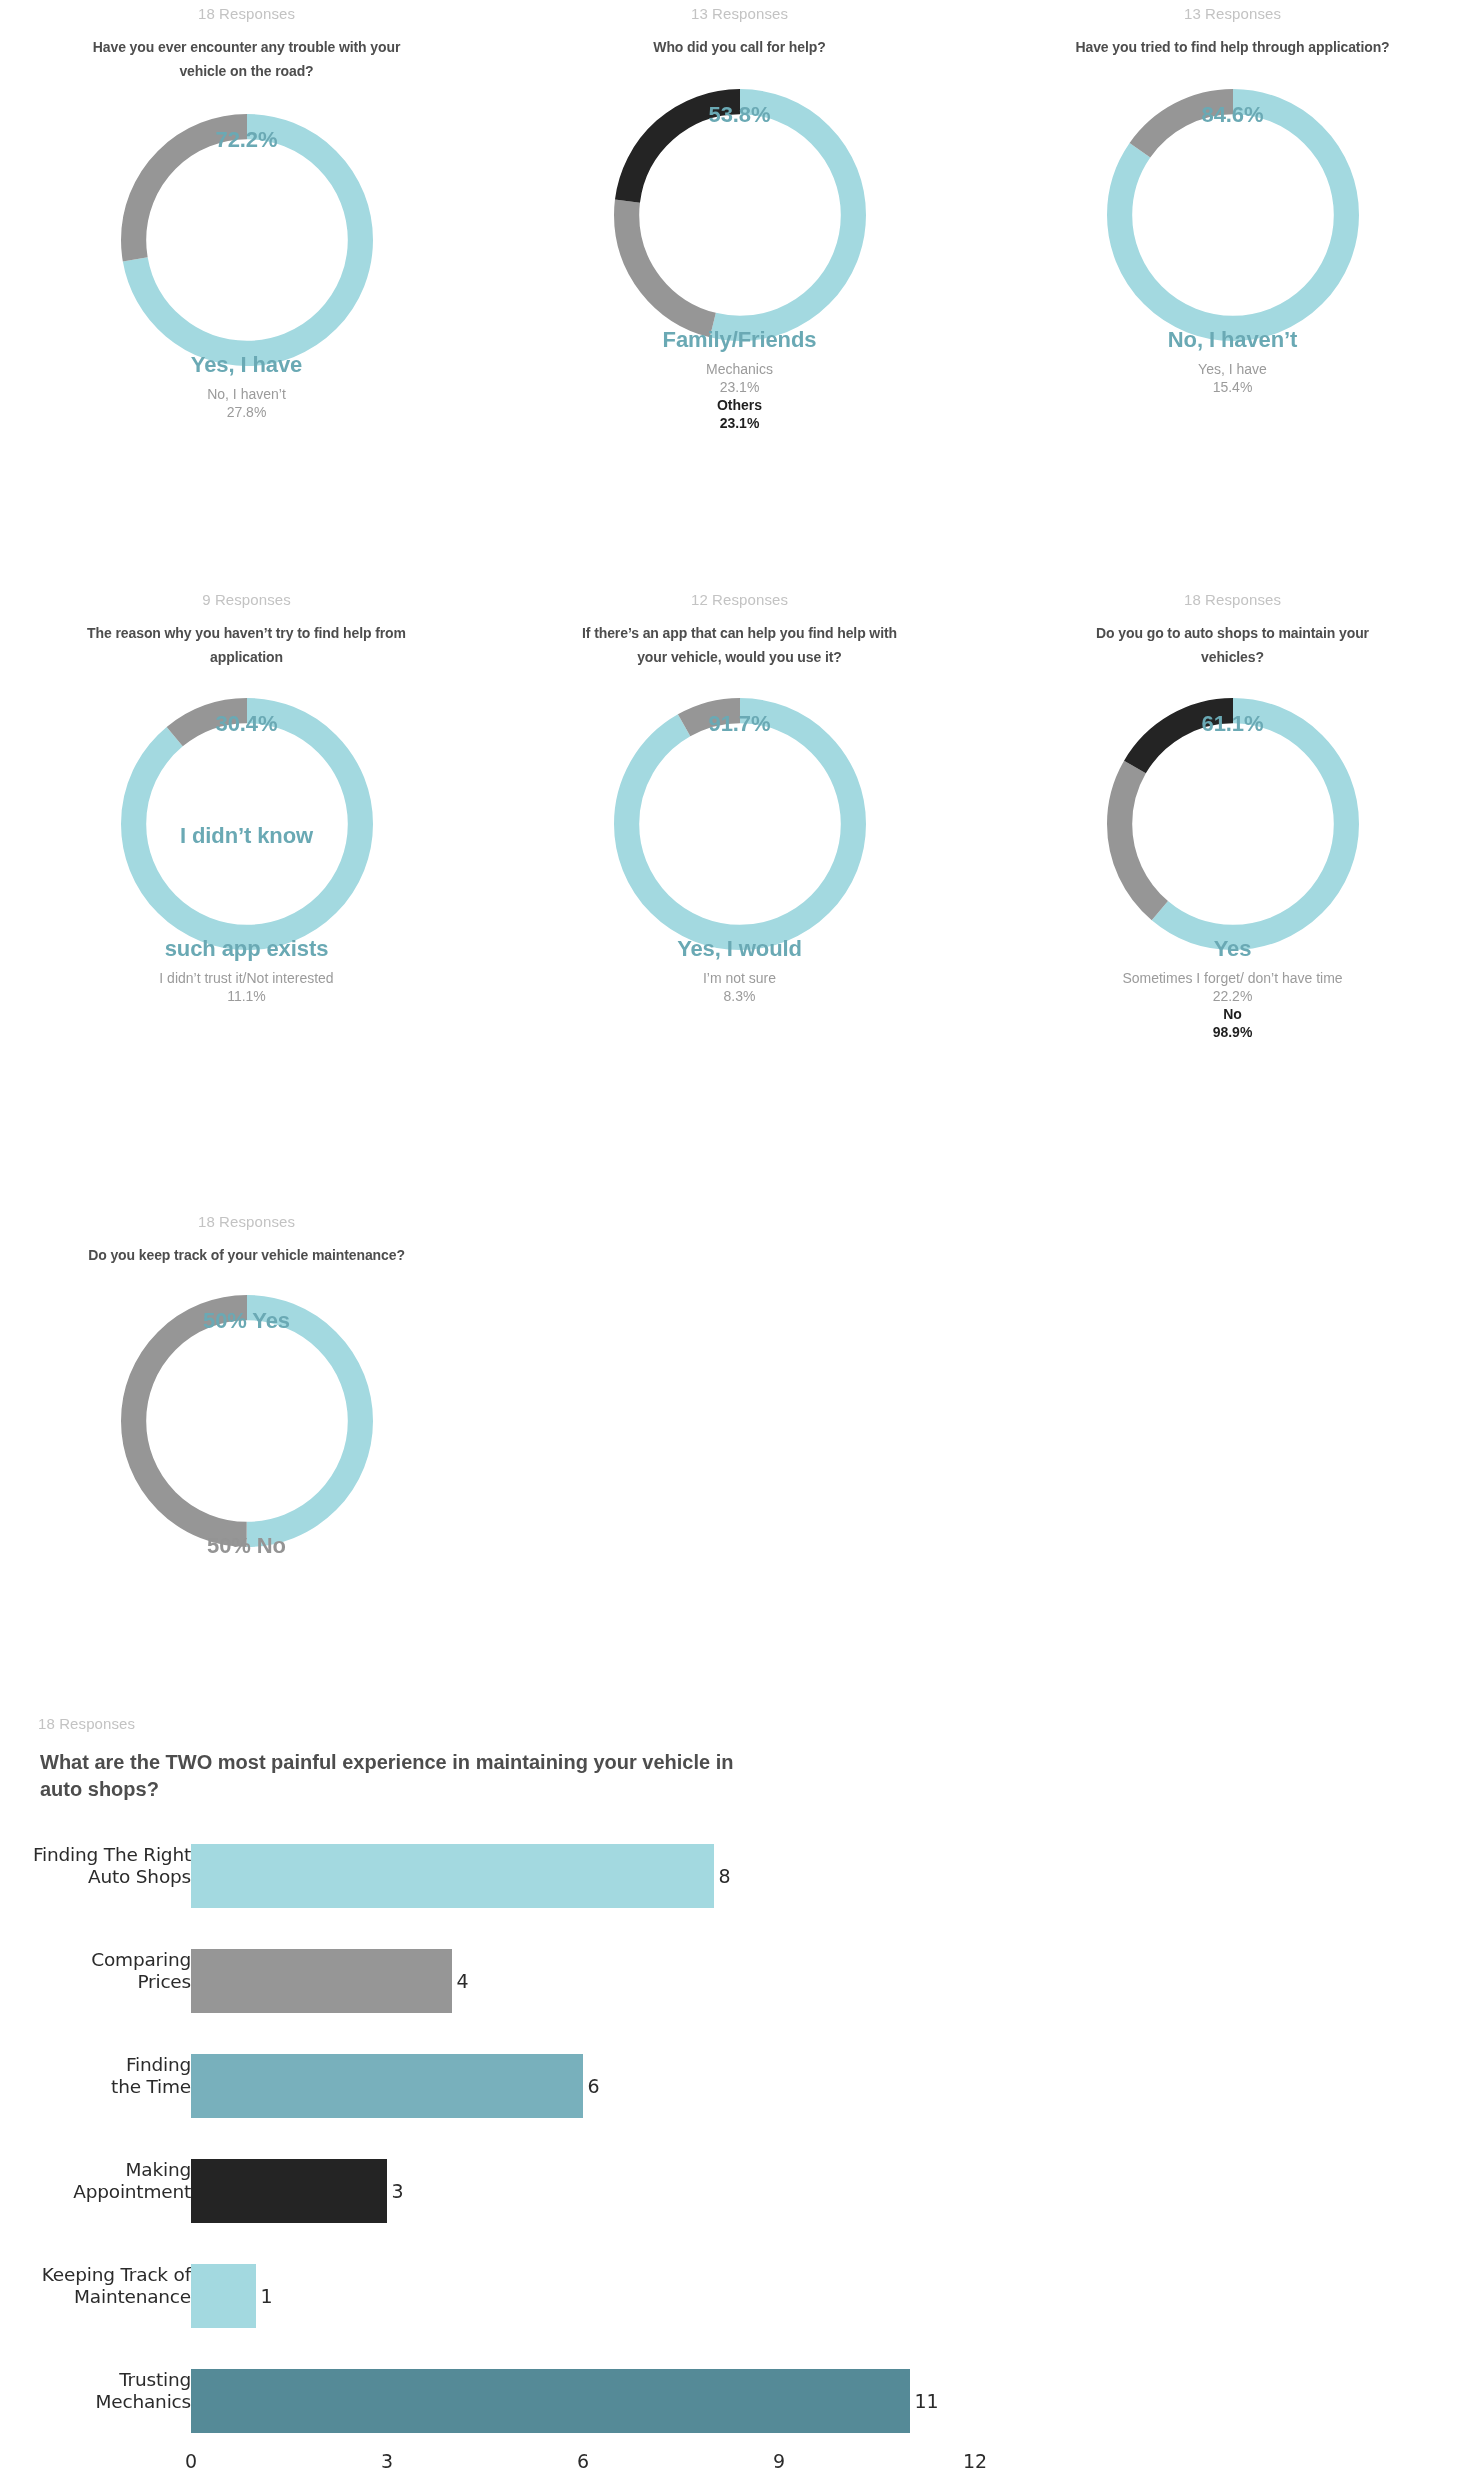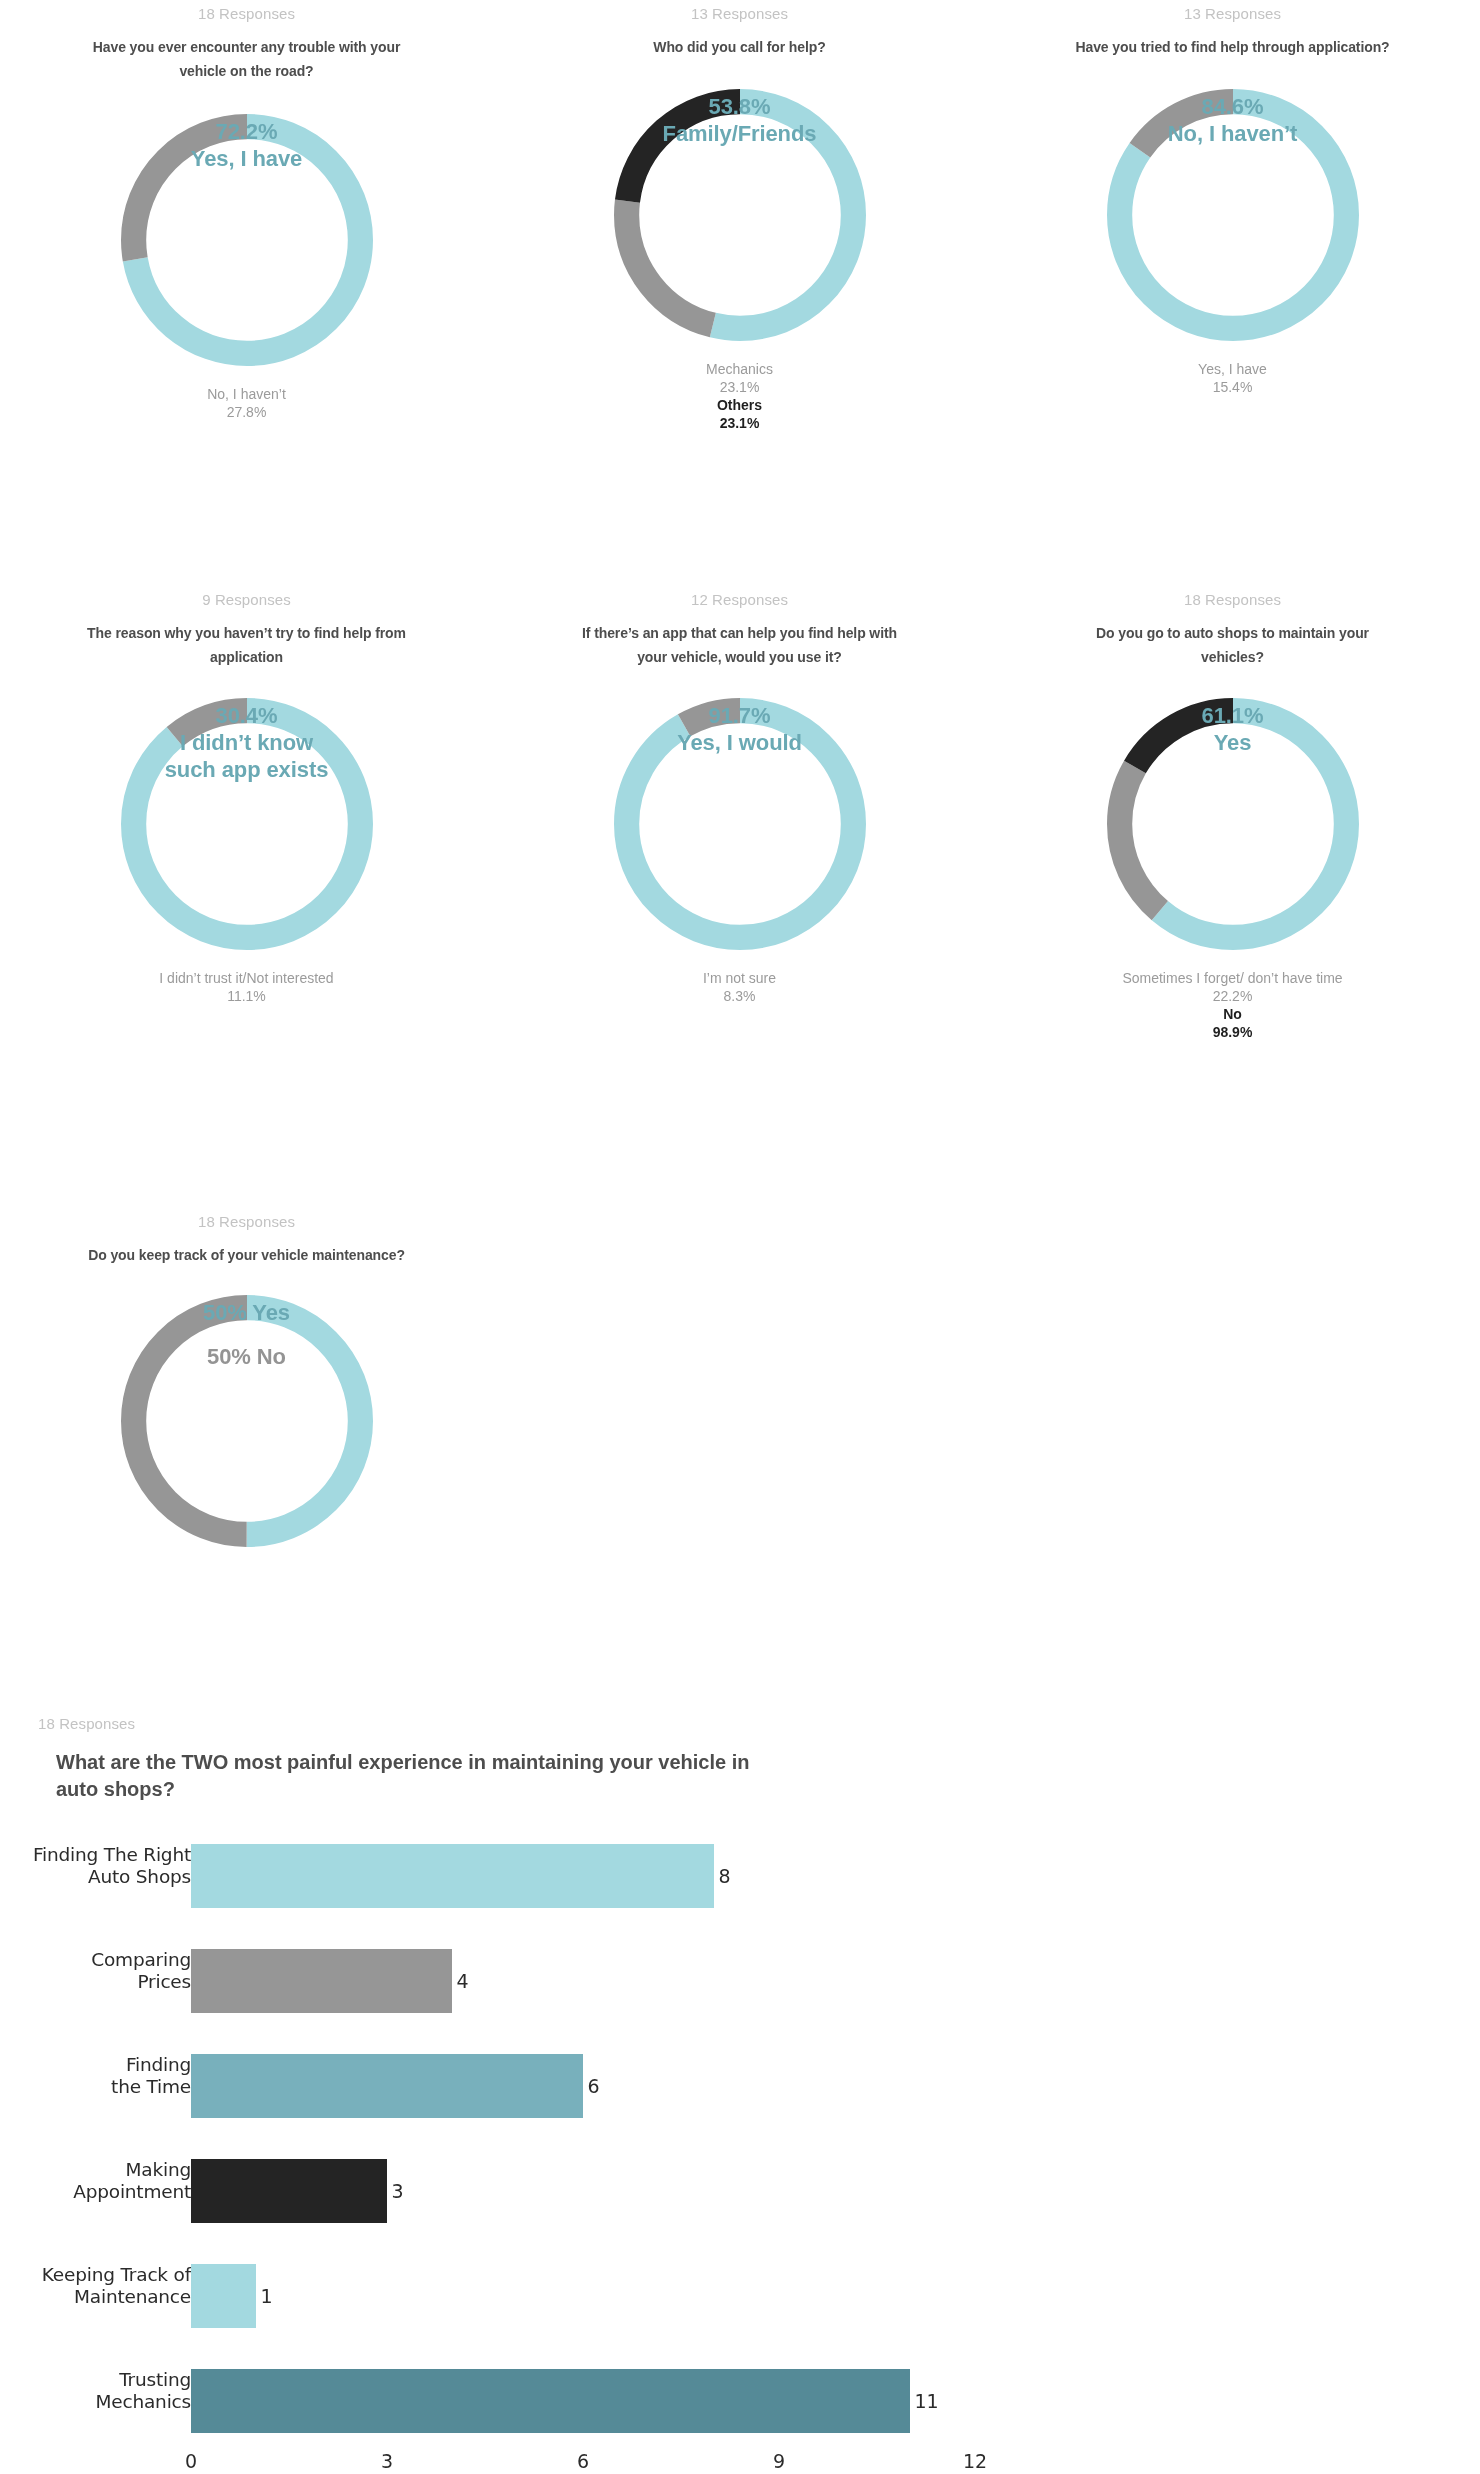--- a/index.html
+++ b/index.html
@@ -18,41 +18,41 @@
     margin:0;padding-top:4px;line-height:19px;
   }
   .qtitle{
     font-size:14px;font-weight:700;color:#4d4d4d;line-height:24.4px;
     margin:12px auto 0;max-width:326px;letter-spacing:-0.1px;
   }
   .donut-wrap{position:relative;width:100%;display:flex;justify-content:center;}
   .donut{position:relative;}
   .donut svg{display:block;transform:rotate(-90deg);}
   .center-txt{
-    position:absolute;left:0;top:4px;width:100%;height:100%;
-    display:flex;flex-direction:column;align-items:center;justify-content:flex-start;
+    position:absolute;left:0;top:12px;width:100%;height:100%;
+    display:flex;flex-direction:column;align-items:center;justify-content:space-between;
     text-align:center;pointer-events:none;
   }
   .center-txt .pline{
     font-size:22px;font-weight:700;line-height:27px;color:#6aa9b4;letter-spacing:-0.1px;
     padding:0 10.4px;
   }
   .center-txt .pline.gray{color:#949494;}
   .center-txt .gap{height:16.3px;}
   .legends{margin-top:19px;}
   .legend{line-height:18px;font-size:14px;font-weight:400;}
   .legend.l-gray{color:#9b9b9b;}
   .legend.l-dark{color:#1f1f1f;font-weight:700;}
   .legend + .legend{}
 
   
   .barsec{position:absolute;left:0;width:1480px;}
   .barsec .resp{text-align:left;padding-left:38px;}
   .barsec .bar-title{
-    text-align:left;padding-left:56px;font-size:20px;font-weight:700;color:#4d4d4d;
+    text-align:left;padding-left:40px;font-size:20px;font-weight:700;color:#4d4d4d;
     line-height:27px;margin:16.3px 0 0;max-width:740px;
   }
   .barchart{position:relative;margin-top:41px;width:1480px;}
   .barrow{position:relative;height:64px;display:flex;align-items:flex-start;}
   .barrow + .barrow{margin-top:41px;}
   .blabel{
     width:191px;flex:0 0 191px;text-align:right;
     font-family:"DejaVu Sans",sans-serif;
     font-size:18.5px;line-height:22px;color:#2b2b2b;font-weight:400;
     padding-right:0;letter-spacing:-0.2px;

